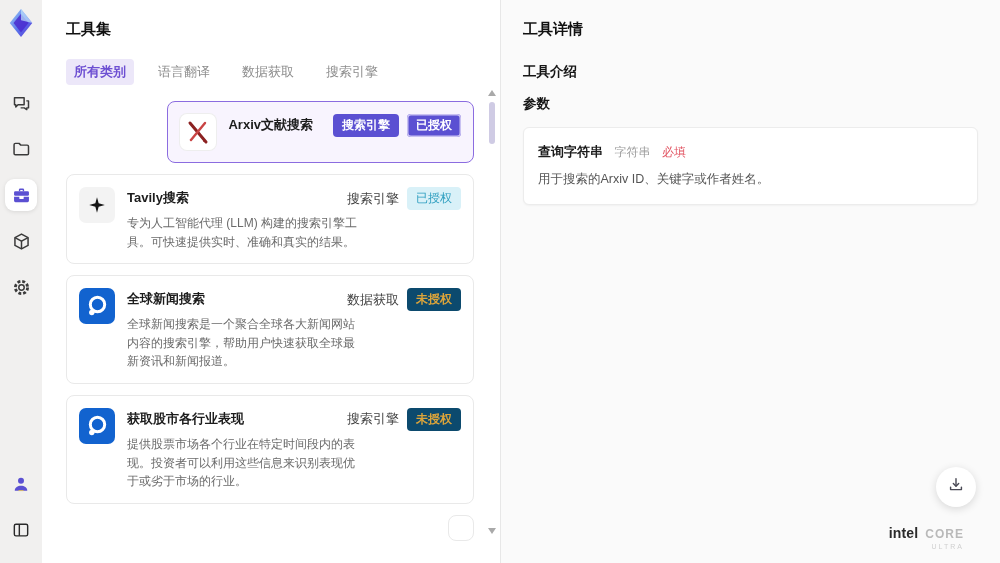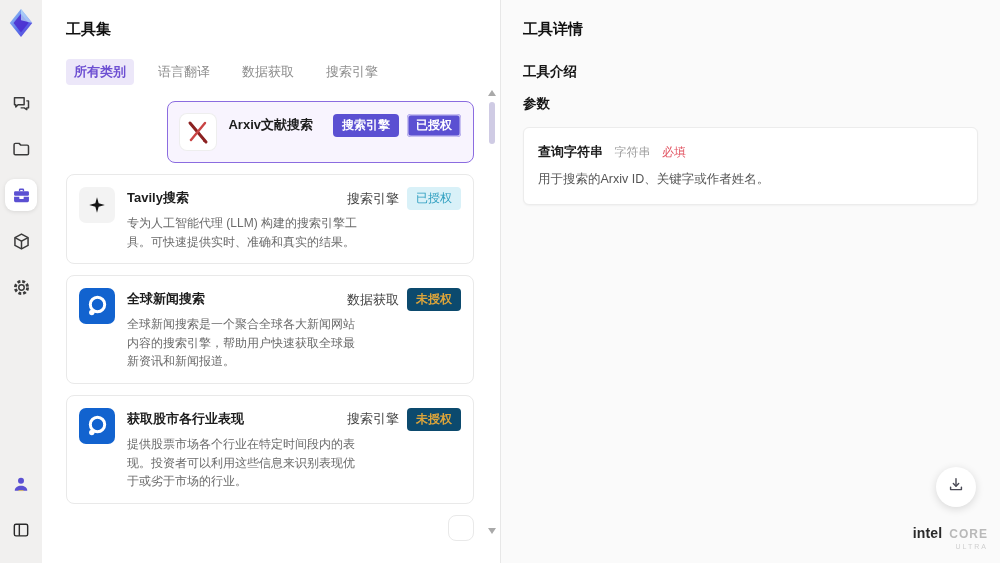--- a/index.html
+++ b/index.html
@@ -64,21 +64,21 @@
   .param-head { margin-bottom:10px; }
   .param-name { font-size:13px; font-weight:bold; color:#1c1c1c;text-align:center; }
   .param-type { font-size:12px; color:#9a9a9a; margin-left:7px; }
   .param-req  { font-size:12px; color:#e25563; margin-left:7px; }
   .param-desc { font-size:12.5px; color:#555; }
 
   
   .fab { position:absolute; right:24px; bottom:56px; width:40px; height:40px; border-radius:50%;
          background:#fff; box-shadow:0 2px 8px rgba(0,0,0,.14); display:flex; align-items:center;
          justify-content:center; cursor:pointer; }
-  .intel { position:absolute; right:12px; bottom:12px; text-align:right; line-height:1.1; }
+  .intel { position:absolute; right:36px; bottom:12px; text-align:right; line-height:1.1; }
   .intel .row1 { font-size:14px; }
   .intel .b1 { font-weight:bold; color:#2a2a2a; letter-spacing:.2px; }
   .intel .b2 { color:#b9b9b9; font-weight:bold; letter-spacing:1px; margin-left:3px; font-size:12px; }
   .intel .b3 { font-size:7px; color:#cfcfcf; letter-spacing:2px; display:block; margin-top:2px; }
 </style>
 </head>
 <body>
 
 <div class="app">
 

